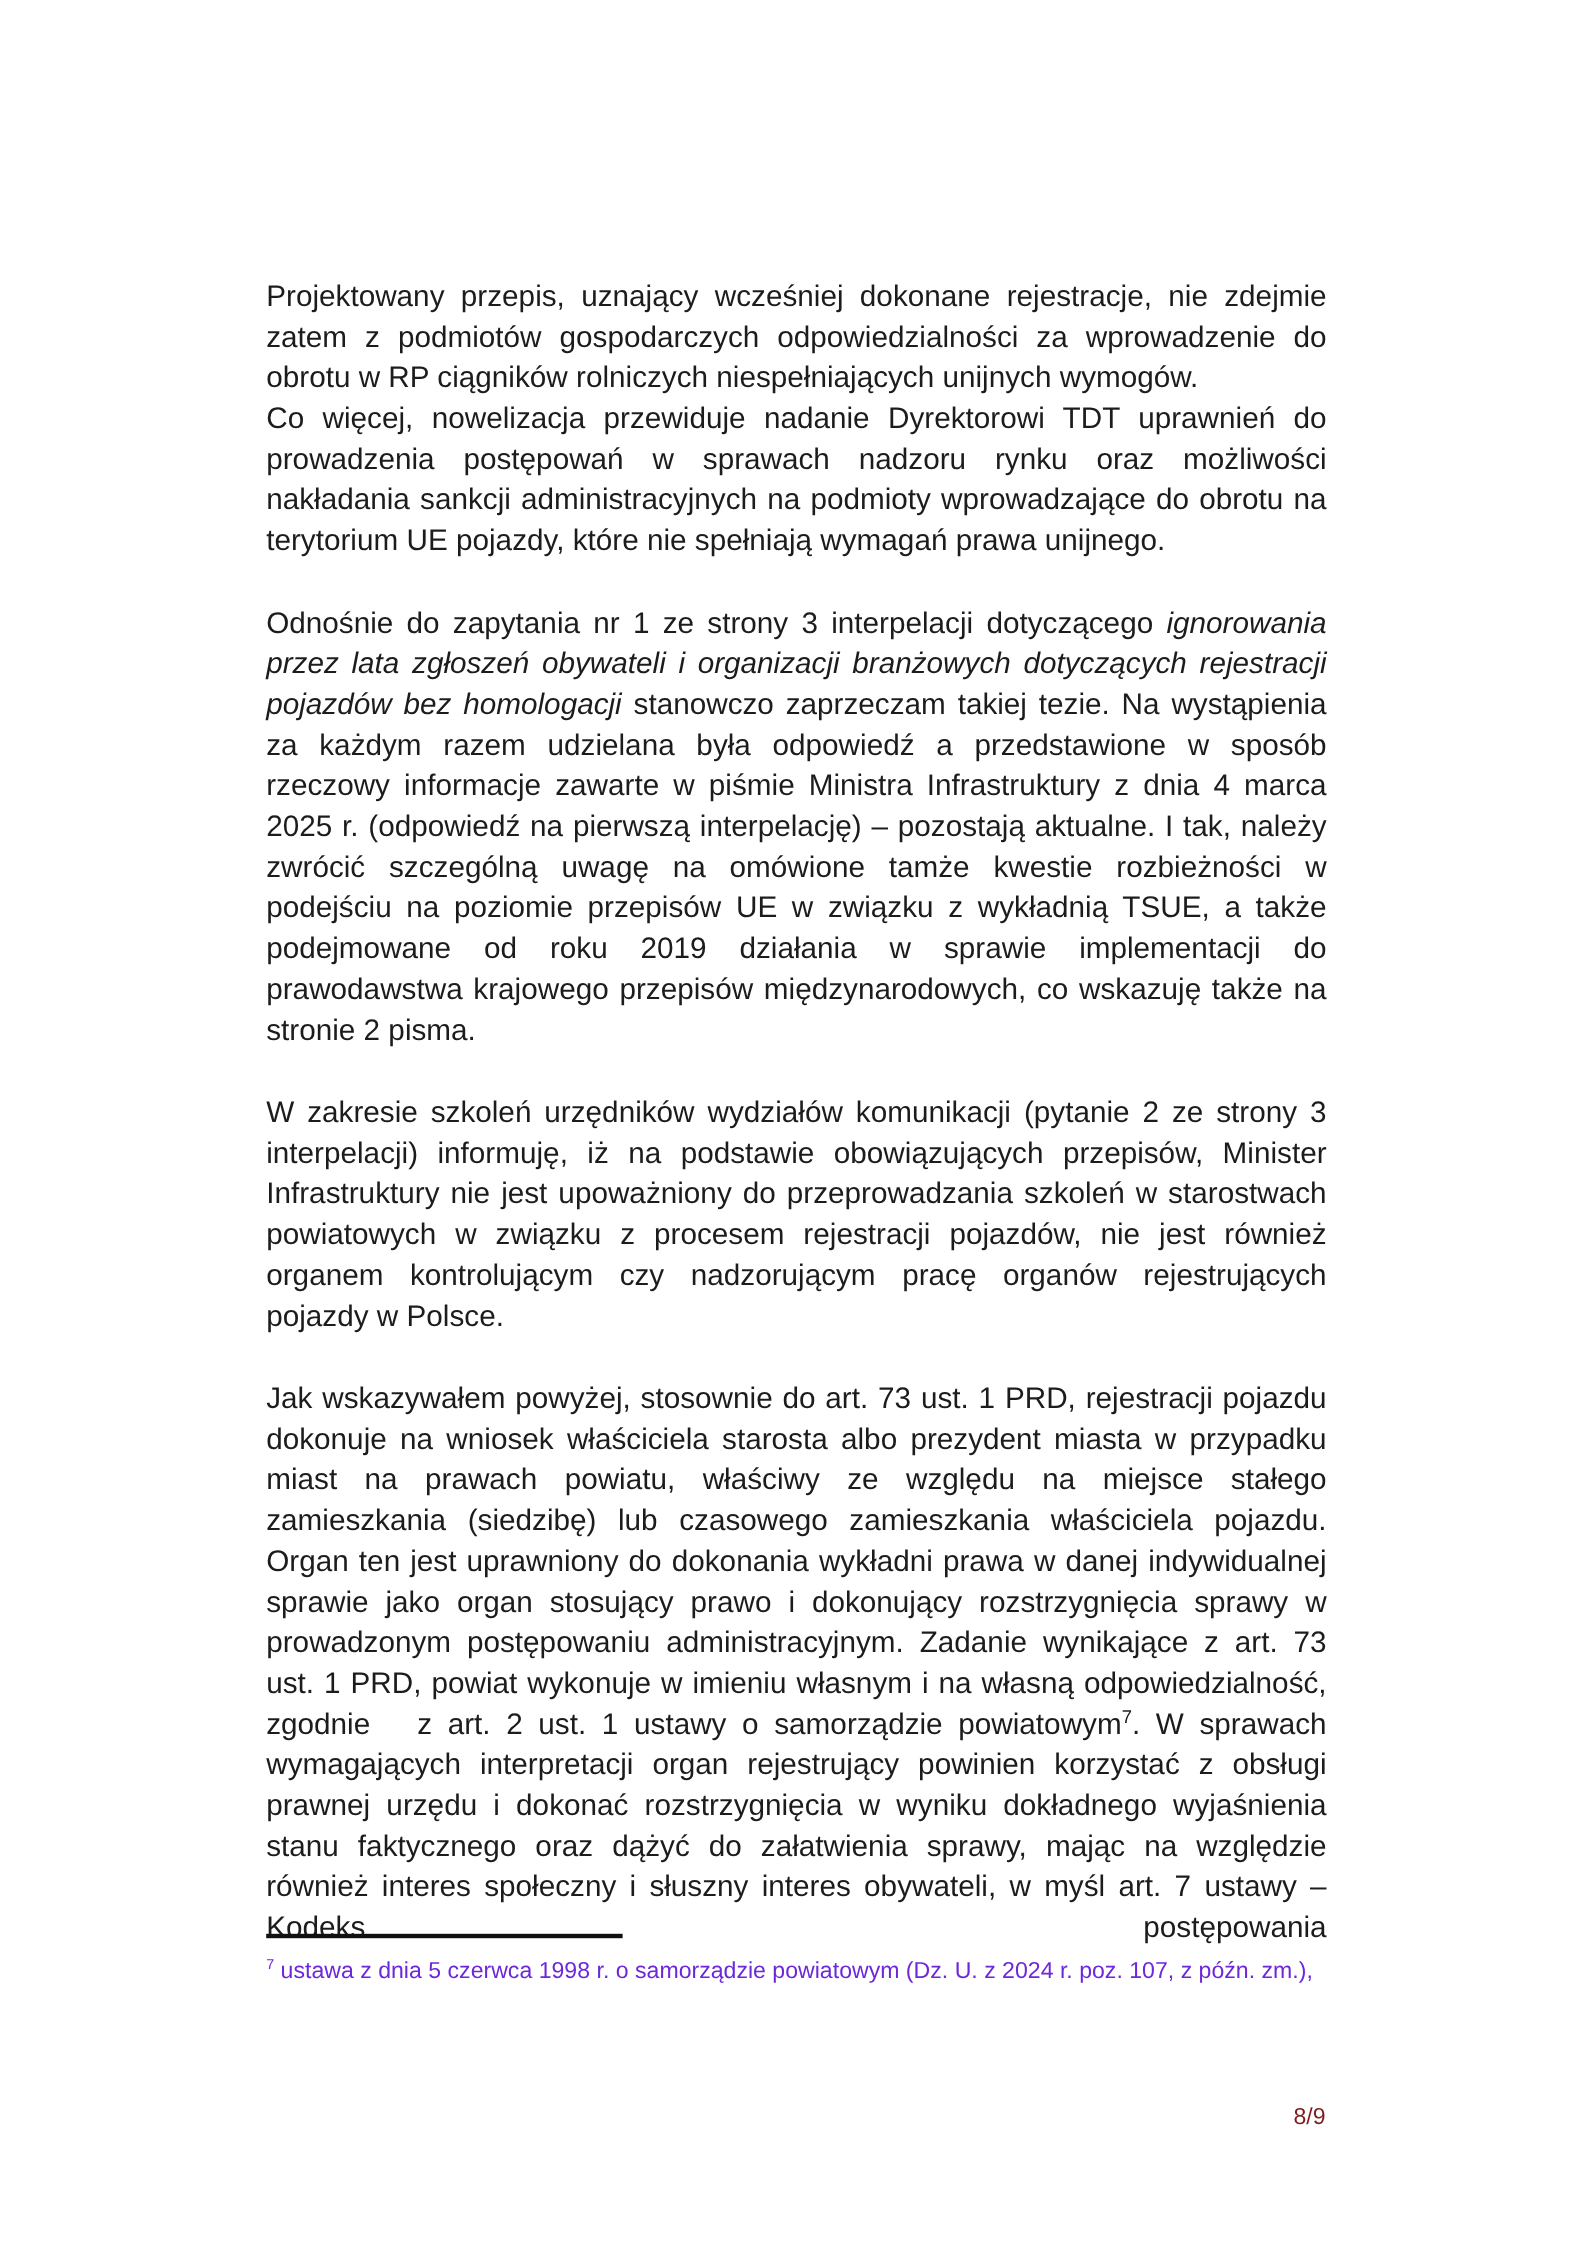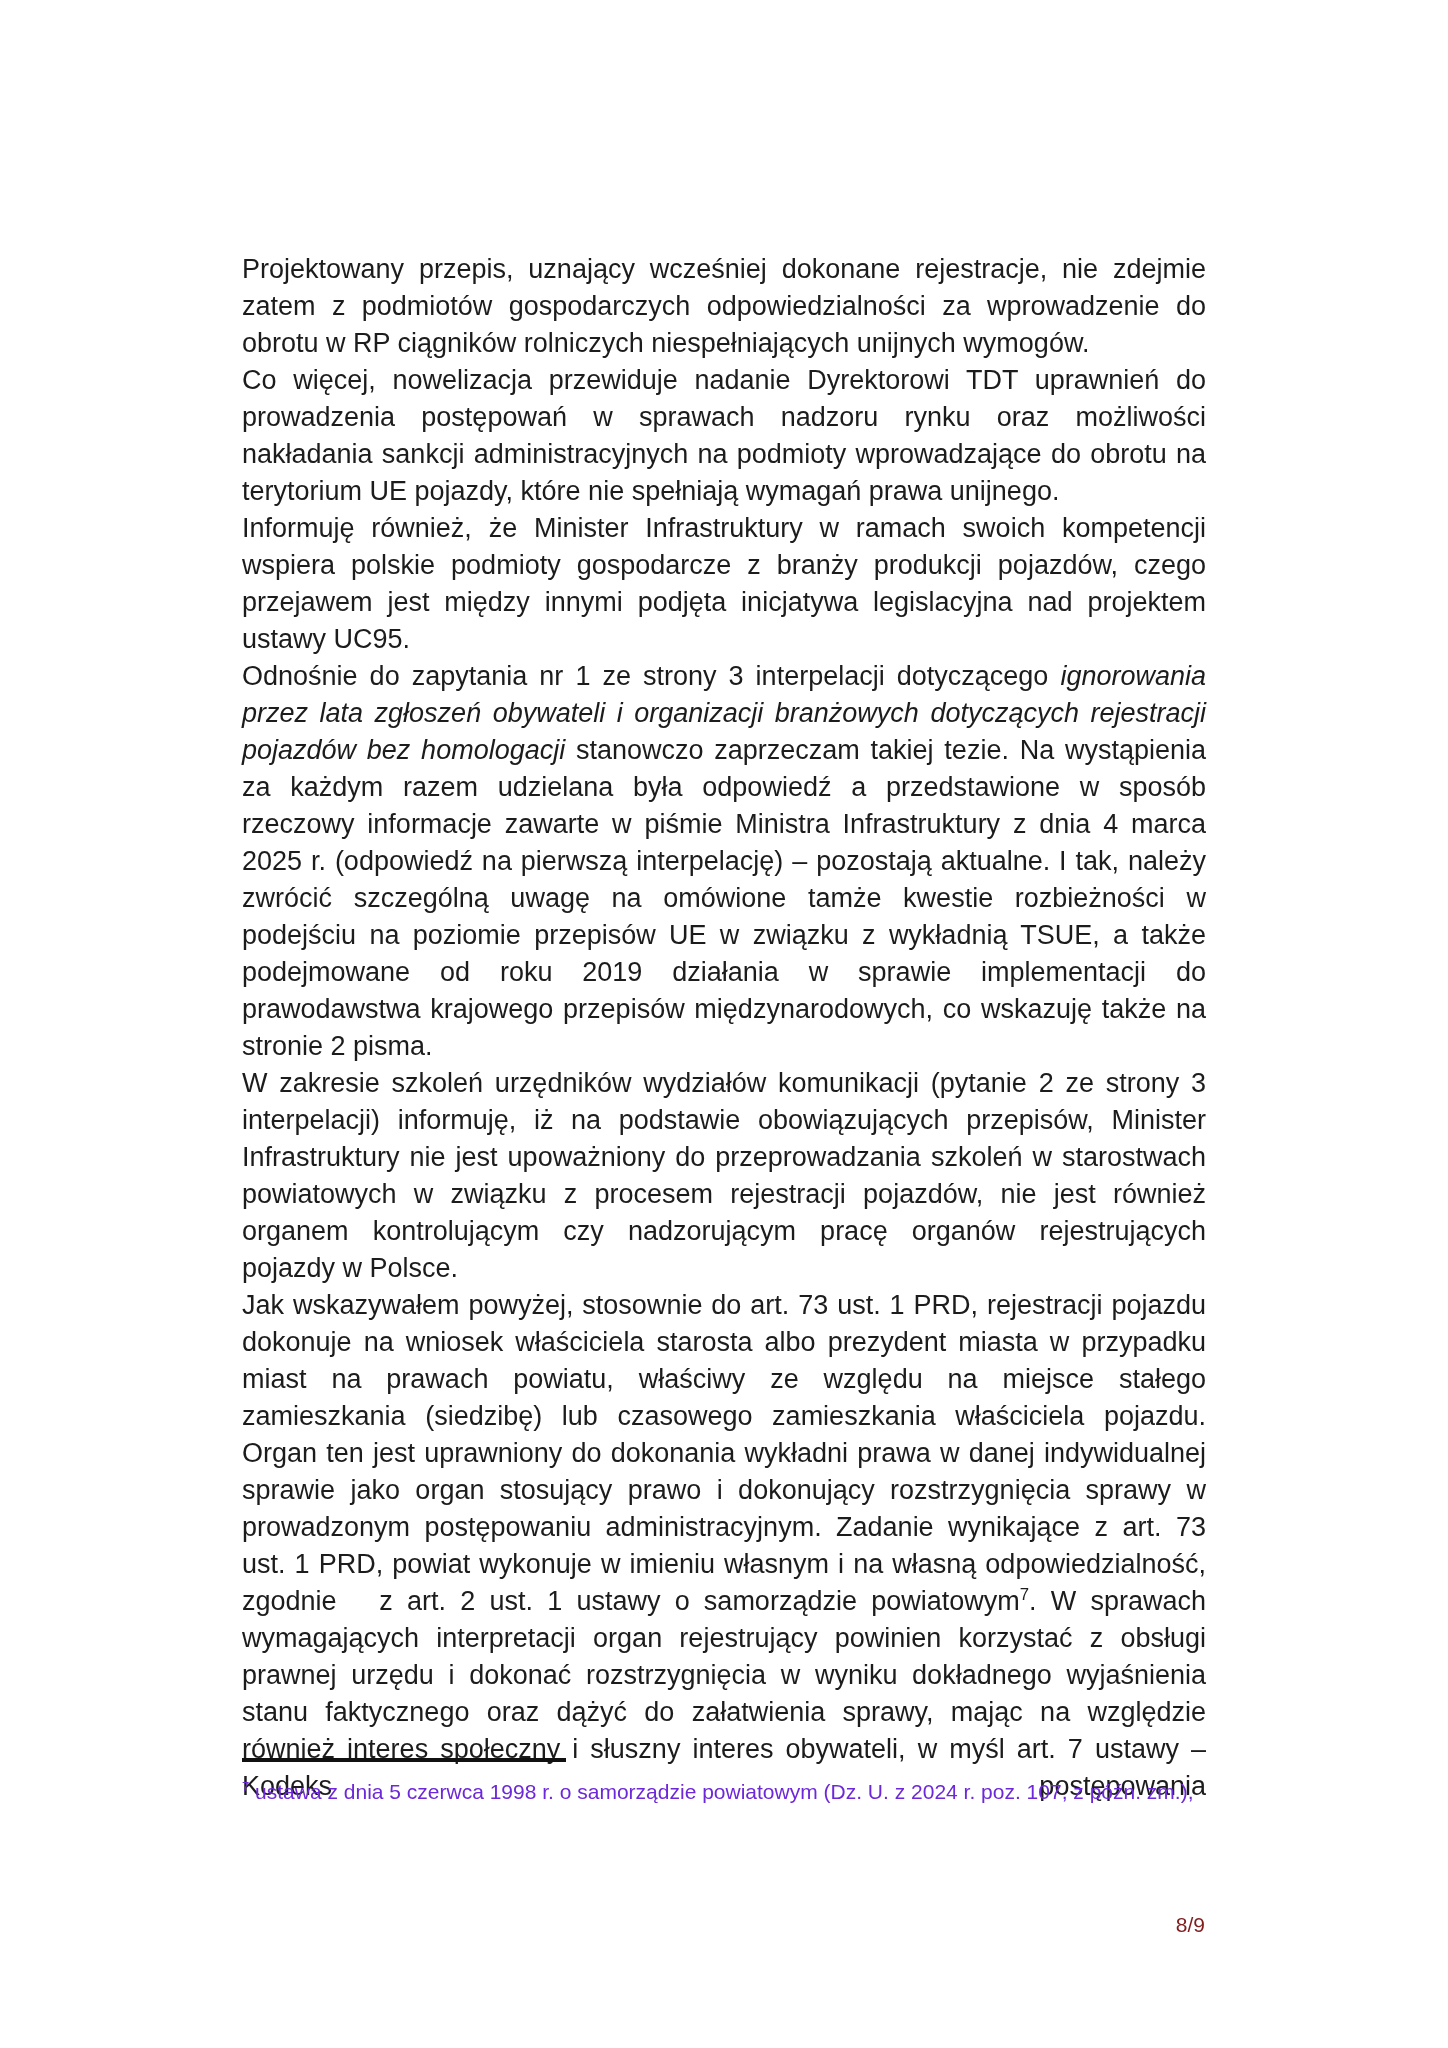--- a/index.html
+++ b/index.html
@@ -24,20 +24,21 @@
     width: 964px;
     font-size: 27px;
     line-height: 37px;
     text-align: justify;
   }
   .content p {
     margin: 0;
     padding: 0;
   }
   .content p.space-before {
+    margin-top: 38px;
   }
   .content p.justify-last {
     text-align-last: justify;
   }
   em {
     font-style: italic;
   }
   sup {
     font-size: 0.62em;
     line-height: 0;
@@ -72,21 +73,20 @@
 </style>
 </head>
 <body>
 
 <div class="page">
 
   <div class="content">
 
   <p><span>Projektowany przepis, uznający wcześniej dokonane rejestracje, nie zdejmie zatem z podmiotów gospodarczych odpowiedzialności za wprowadzenie do obrotu w RP ciągników rolniczych niespełniających unijnych wymogów.</span></p>
       <p><span>Co więcej, nowelizacja przewiduje nadanie Dyrektorowi TDT uprawnień do prowadzenia postępowań w sprawach nadzoru rynku oraz możliwości nakładania sankcji administracyjnych na podmioty wprowadzające do obrotu na terytorium UE pojazdy, które nie spełniają wymagań prawa unijnego.</span></p>
-      <p><span>Informuję również, że Minister Infrastruktury w ramach swoich kompetencji wspiera polskie podmioty gospodarcze z branży produkcji pojazdów, czego przejawem jest między innymi podjęta inicjatywa legislacyjna nad projektem ustawy UC95.</span></p>
       <p class="space-before"><span>Odnośnie do zapytania nr 1 ze strony 3 interpelacji dotyczącego </span><em>ignorowania przez lata zgłoszeń obywateli i organizacji branżowych dotyczących rejestracji pojazdów bez homologacji</em><span> stanowczo zaprzeczam takiej tezie. Na wystąpienia za każdym razem udzielana była odpowiedź a przedstawione w sposób rzeczowy informacje zawarte w piśmie Ministra Infrastruktury z dnia 4 marca 2025 r. (odpowiedź na pierwszą interpelację) – pozostają aktualne. I tak, należy zwrócić szczególną uwagę na omówione tamże kwestie rozbieżności w podejściu na poziomie przepisów UE w związku z wykładnią TSUE, a także podejmowane od roku 2019 działania w sprawie implementacji do prawodawstwa krajowego przepisów międzynarodowych, co wskazuję także na stronie 2 pisma.</span></p>
       <p class="space-before"><span>W zakresie szkoleń urzędników wydziałów komunikacji (pytanie 2 ze strony 3 interpelacji) informuję, iż na podstawie obowiązujących przepisów, Minister Infrastruktury nie jest upoważniony do przeprowadzania szkoleń w starostwach powiatowych w związku z procesem rejestracji pojazdów, nie jest również organem kontrolującym czy nadzorującym pracę organów rejestrujących pojazdy w Polsce.</span></p>
       <p class="space-before justify-last"><span>Jak wskazywałem powyżej, stosownie do art. 73 ust. 1 PRD, rejestracji pojazdu dokonuje na wniosek właściciela starosta albo prezydent miasta w przypadku miast na prawach powiatu, właściwy ze względu na miejsce stałego zamieszkania (siedzibę) lub czasowego zamieszkania właściciela pojazdu. Organ ten jest uprawniony do dokonania wykładni prawa w danej indywidualnej sprawie jako organ stosujący prawo i dokonujący rozstrzygnięcia sprawy w prowadzonym postępowaniu administracyjnym. Zadanie wynikające z art. 73 ust. 1 PRD, powiat wykonuje w imieniu własnym i na własną odpowiedzialność, zgodnie &nbsp; z art. 2 ust. 1 ustawy o samorządzie powiatowym</span><sup>7</sup><span>. W sprawach wymagających interpretacji organ rejestrujący powinien korzystać z obsługi prawnej urzędu i dokonać rozstrzygnięcia w wyniku dokładnego wyjaśnienia stanu faktycznego oraz dążyć do załatwienia sprawy, mając na względzie również interes społeczny i słuszny interes obywateli, w myśl art. 7 ustawy – Kodeks postępowania</span></p>
     </div>
 
   <div class="footnote-block">
     <div class="footnote-rule"></div>
     <div class="footnote-text">
       <sup>7</sup><span> ustawa z dnia 5 czerwca 1998 r. o samorządzie powiatowym (Dz. U. z 2024 r. poz. 107, z późn. zm.),</span>
     </div>

